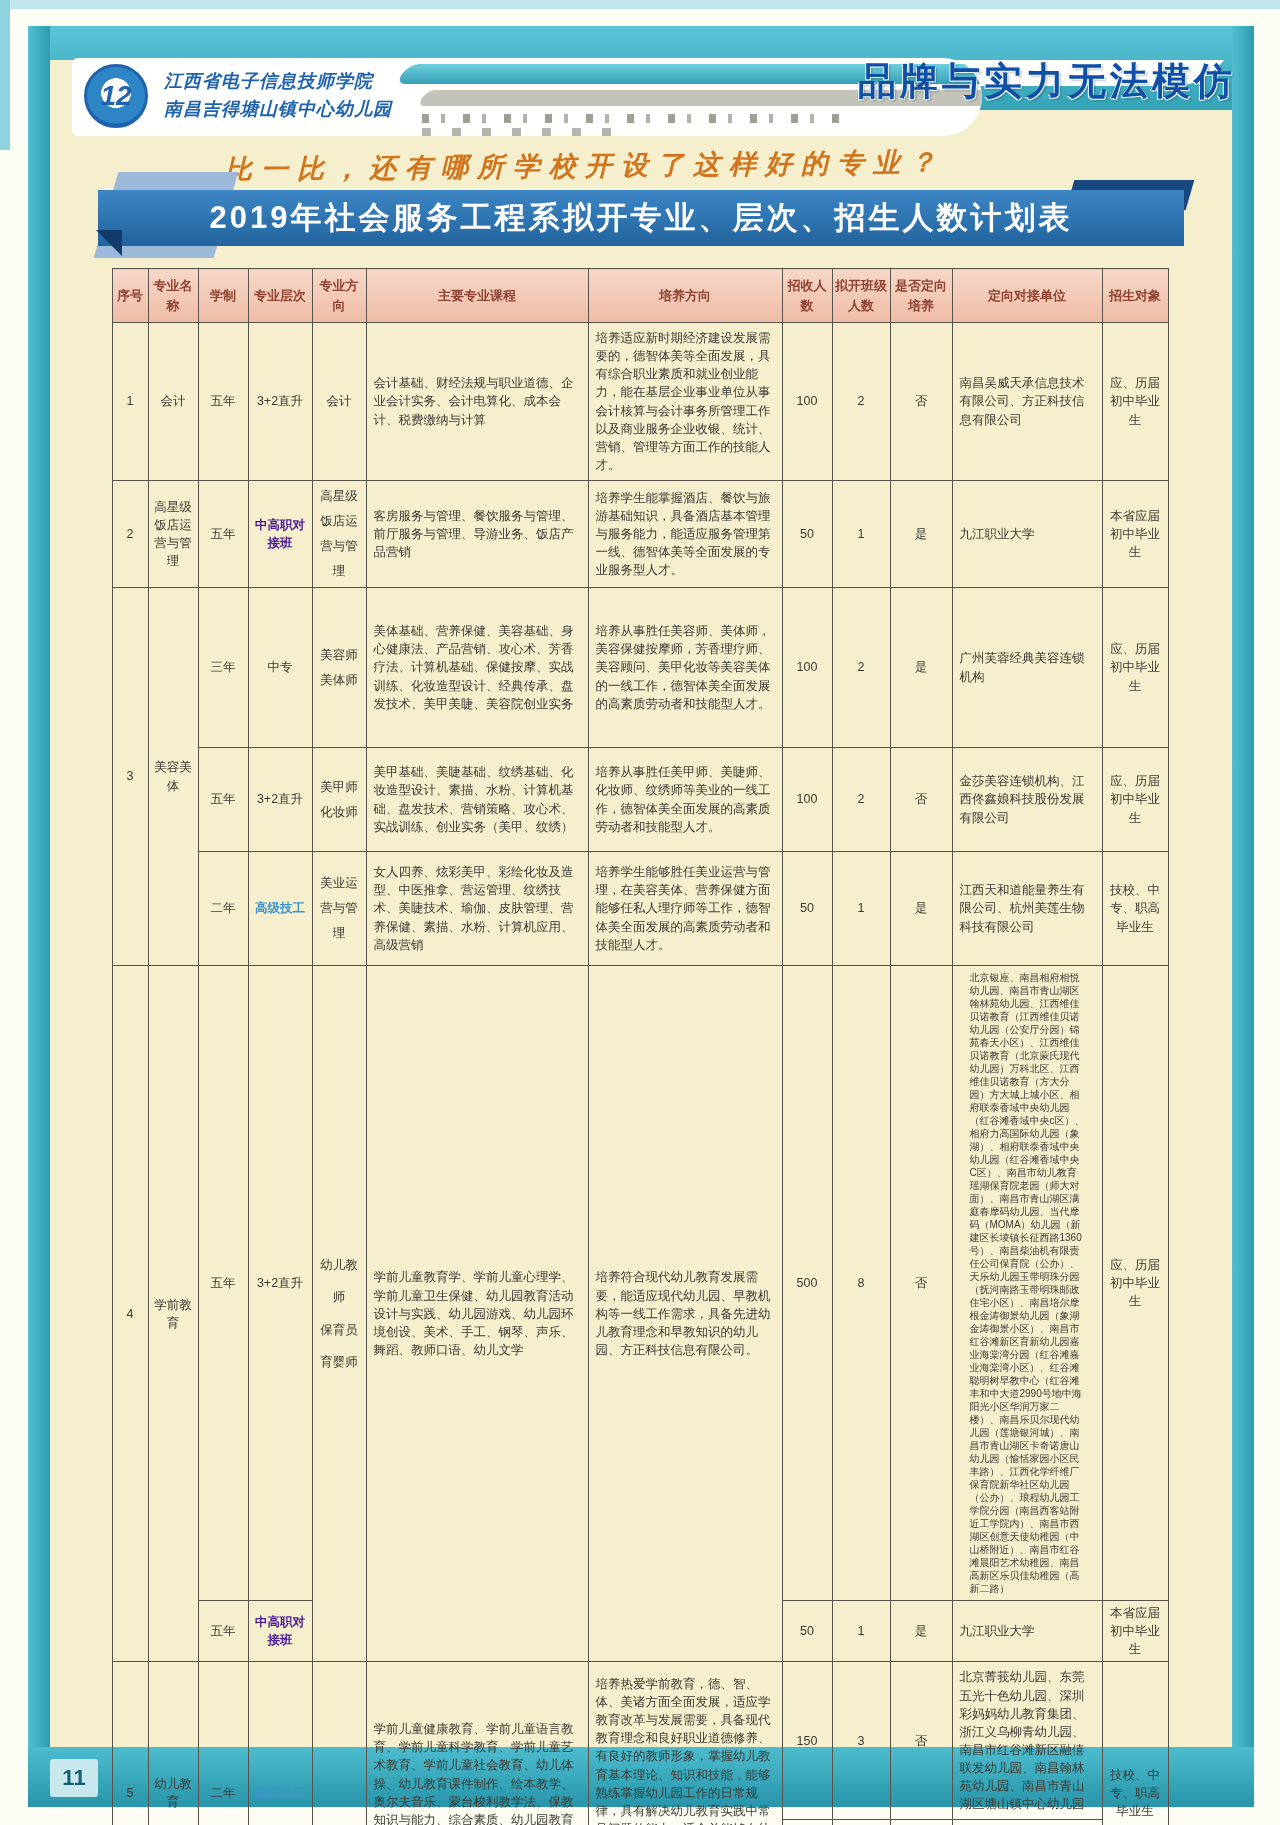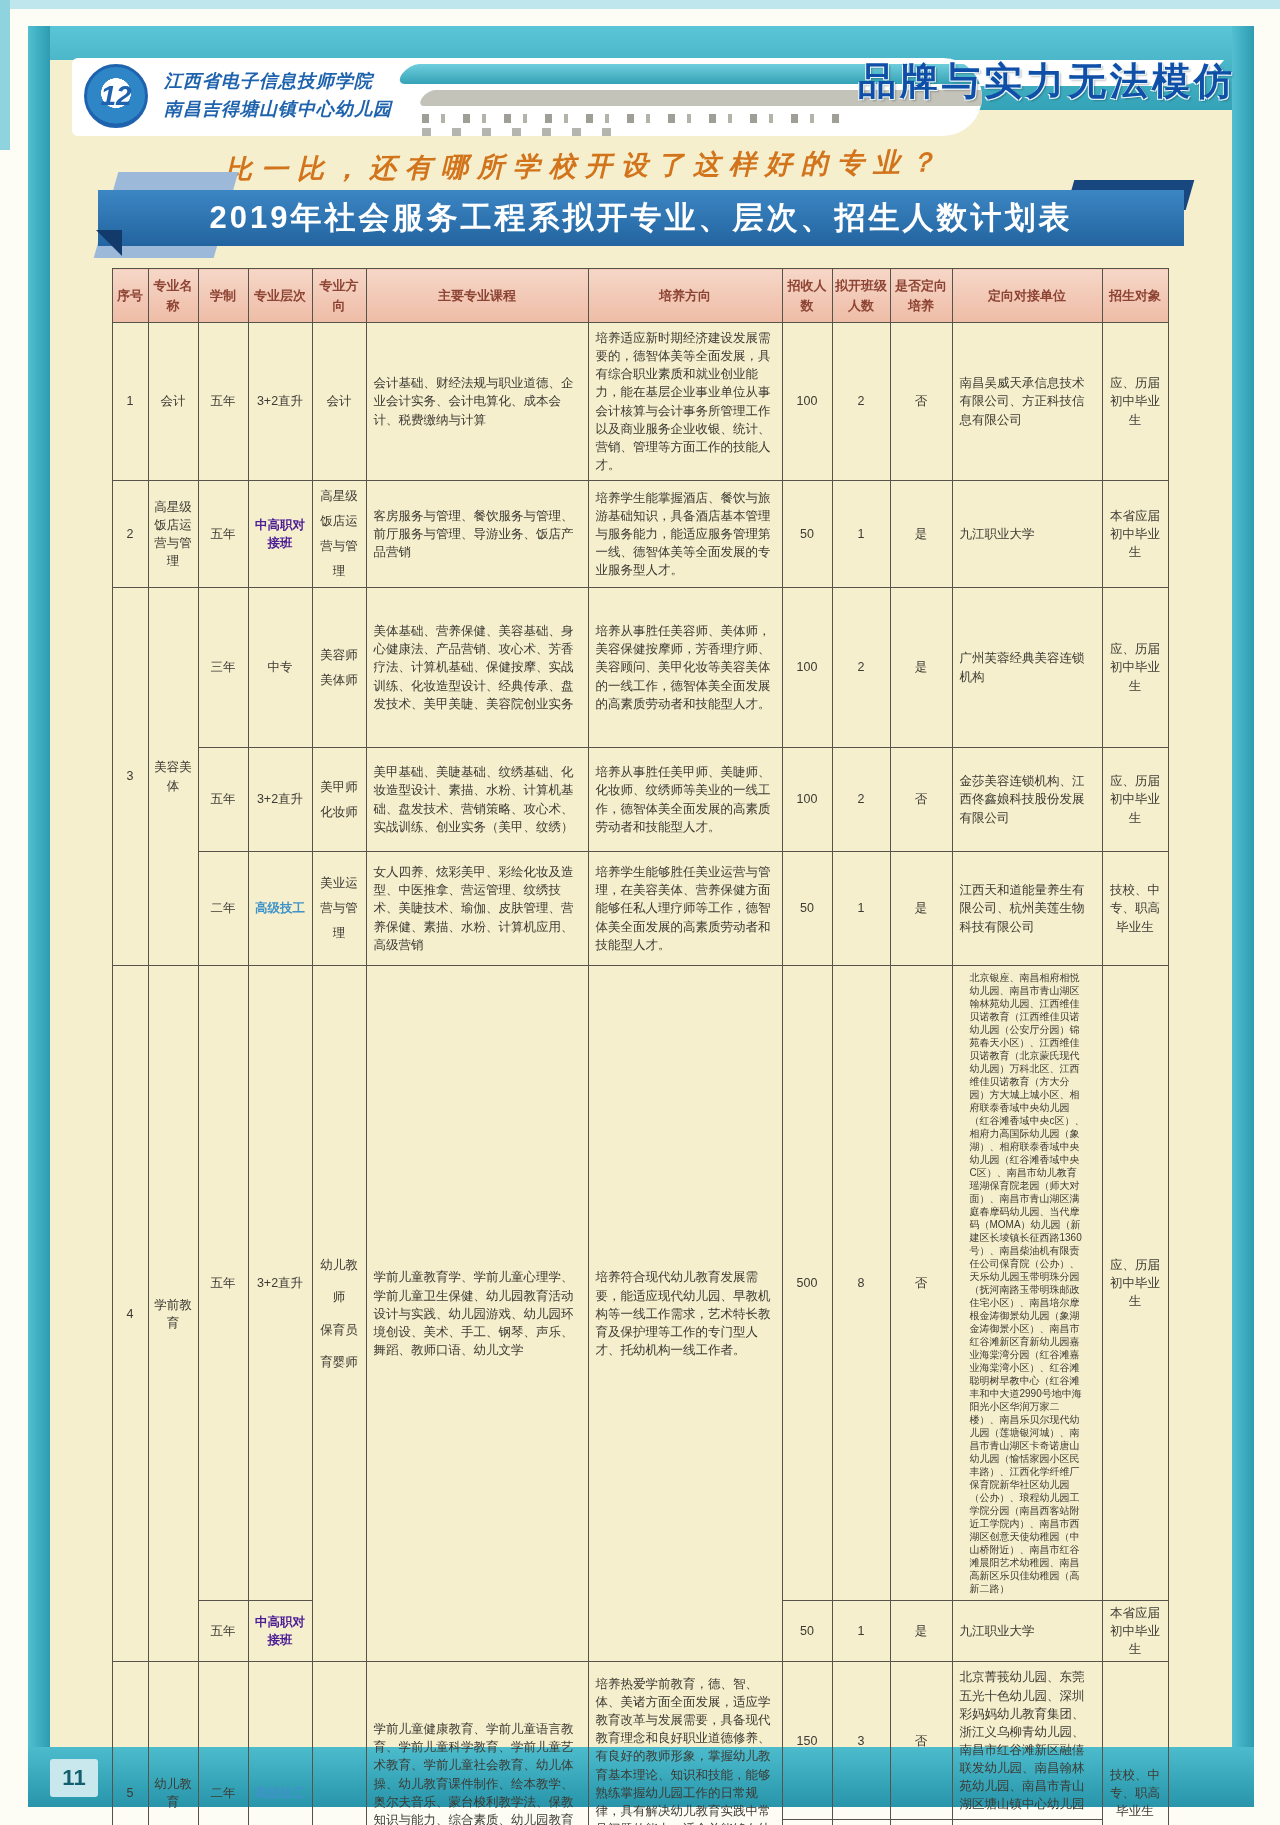--- a/index.html
+++ b/index.html
@@ -219,21 +219,21 @@
 
         <tr class="r4a">
           <td rowspan="2">4</td>
           <td rowspan="2">学前教育</td>
           <td>五年</td>
           <td>3+2直升</td>
           <td rowspan="2" class="dir3">幼儿教师
 保育员
 育婴师</td>
           <td rowspan="2" class="txt">学前儿童教育学、学前儿童心理学、学前儿童卫生保健、幼儿园教育活动设计与实践、幼儿园游戏、幼儿园环境创设、美术、手工、钢琴、声乐、舞蹈、教师口语、幼儿文学</td>
-          <td rowspan="2" class="txt">培养符合现代幼儿教育发展需要，能适应现代幼儿园、早教机构等一线工作需求，艺术特长教育及保护理等工作的专门型人才、托幼机构一线工作者。</td>
+          <td rowspan="2" class="txt">培养符合现代幼儿教育发展需要，能适应现代幼儿园、早教机构等一线工作需求，具备先进幼儿教育理念和早教知识的幼儿园、方正科技信息有限公司。</td>
           <td>500</td>
           <td>8</td>
           <td>否</td>
           <td class="small">北京银座、南昌相府相悦幼儿园、南昌市青山湖区翰林苑幼儿园、江西维佳贝诺教育（江西维佳贝诺幼儿园（公安厅分园）锦苑春天小区）、江西维佳贝诺教育（北京蒙氏现代幼儿园）万科北区、江西维佳贝诺教育（方大分园）方大城上城小区、相府联泰香域中央幼儿园（红谷滩香域中央c区）、相府力高国际幼儿园（象湖）、相府联泰香域中央幼儿园（红谷滩香域中央C区）、南昌市幼儿教育瑶湖保育院老园（师大对面）、南昌市青山湖区满庭春摩码幼儿园、当代摩码（MOMA）幼儿园（新建区长堎镇长征西路1360号）、南昌柴油机有限责任公司保育院（公办）、天乐幼儿园玉带明珠分园（抚河南路玉带明珠邮政住宅小区）、南昌培尔摩根金涛御景幼儿园（象湖金涛御景小区）、南昌市红谷滩新区育新幼儿园嘉业海棠湾分园（红谷滩嘉业海棠湾小区）、红谷滩聪明树早教中心（红谷滩丰和中大道2990号地中海阳光小区华润万家二楼）、南昌乐贝尔现代幼儿园（莲塘银河城）、南昌市青山湖区卡奇诺唐山幼儿园（愉恬家园小区民丰路）、江西化学纤维厂保育院新华社区幼儿园（公办）、琅程幼儿园工学院分园（南昌西客站附近工学院内）、南昌市西湖区创意天使幼稚园（中山桥附近）、南昌市红谷滩晨阳艺术幼稚园、南昌高新区乐贝佳幼稚园（高新二路）</td>
           <td>应、历届初中毕业生</td>
         </tr>
         <tr class="r4b">
           <td>五年</td>
           <td class="lvl-red">中高职对接班</td>
           <td>50</td>

